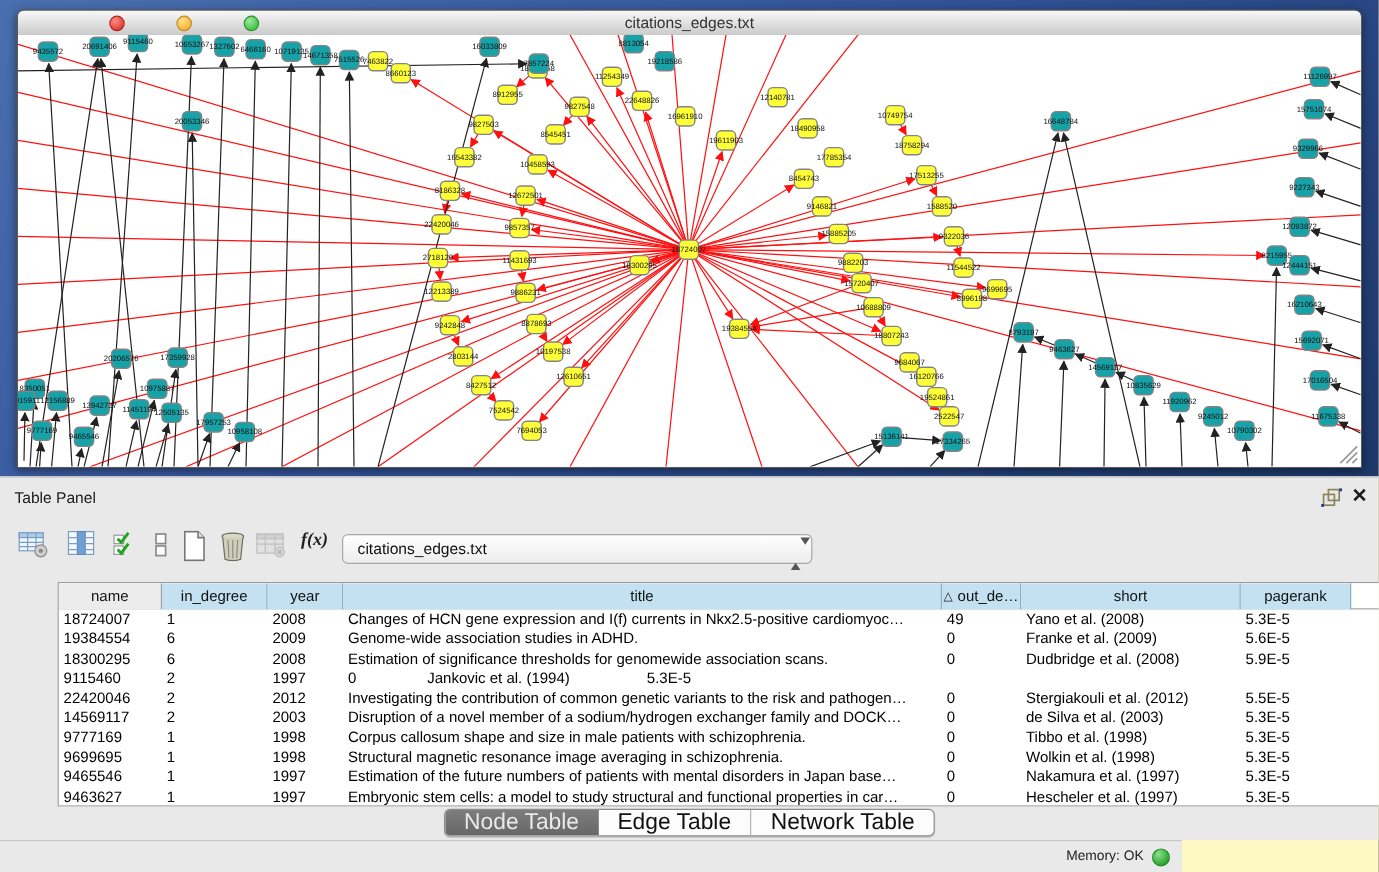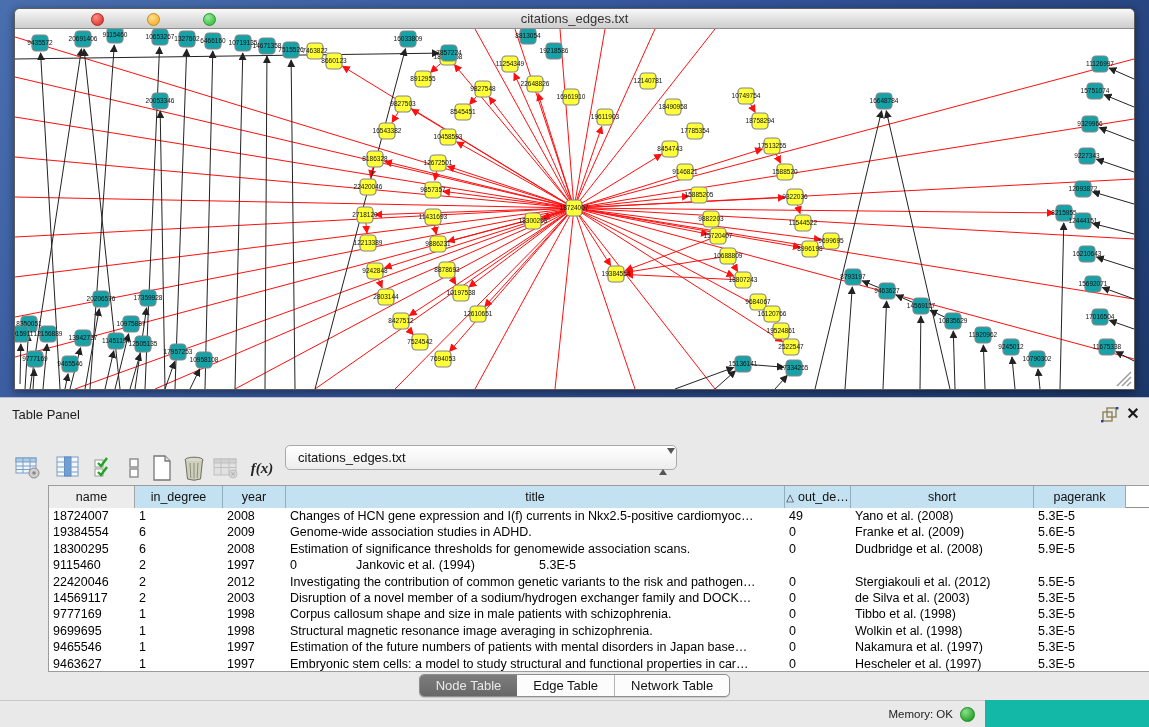--- a/index.html
+++ b/index.html
@@ -1,18 +1,18 @@
 <!DOCTYPE html>
 <html><head>
 <meta charset="utf-8">
 <style>
   html,body{margin:0;padding:0;background:#555;}
   *{box-sizing:border-box;}
   .stage{position:relative;width:1149px;height:727px;overflow:hidden;
-         font-family:"Liberation Sans",sans-serif;background:#14b8a6;}
+         font-family:"Liberation Sans",sans-serif;background:#fef9c3;}
 
   
   .desktop{position:absolute;left:0;top:0;width:1149px;height:397px;
            background:linear-gradient(140deg,#4a6fae 0%,#33549a 45%,#1c3768 100%);}
   .netwindow{position:absolute;left:14px;top:8px;width:1121px;height:382px;
              border:1px solid #5c5c5c;border-radius:6px 6px 0 0;
              box-shadow:0 2px 8px rgba(0,0,0,.45);background:#fff;}
   .titlebar{position:relative;height:20px;border-radius:5px 5px 0 0;
             background:linear-gradient(#f8f8f8,#cdcdcd);border-bottom:1px solid #8e8e8e;}
   .title{position:absolute;left:0;right:0;top:2px;text-align:center;
@@ -26,22 +26,22 @@
   
   .panel{position:absolute;left:0;top:397px;width:1149px;height:303px;
          background:#e9e9e9;border-top:1px solid #b9bec7;}
   .panelhdr{position:relative;height:34px;}
   .paneltitle{position:absolute;left:12px;top:9px;font-size:13px;color:#1c1c1c;}
   .float-btn{position:absolute;left:1100px;top:8px;width:20px;height:18px;cursor:default;}
   .close-btn{position:absolute;left:1124px;top:6px;width:18px;height:20px;
              font-size:16px;font-weight:bold;color:#1a1a1a;text-align:center;line-height:20px;}
 
   .toolbar{position:absolute;left:0;top:40px;height:36px;width:100%;}
-  .tbicon{position:absolute;top:16px;width:28px;height:28px;display:flex;
-          align-items:center;justify-content:center;}
+  .tbicon{position:absolute;top:4px;width:28px;height:28px;display:flex;
+          align-items:flex-start;justify-content:center;}
   .fx{font-family:"Liberation Serif",serif;font-style:italic;font-weight:bold;
       font-size:15px;color:#222;}
   .dropdown{position:absolute;left:285px;top:7px;width:392px;height:25px;
             background:linear-gradient(#ffffff,#ededed);border:1px solid #a9a9a9;
             border-radius:5px;font-size:13px;color:#111;line-height:23px;
             padding-left:12px;}
   .stepper{position:absolute;right:8px;top:4px;width:9px;height:16px;}
   .stepper .up{width:0;height:0;border-left:4.5px solid transparent;border-right:4.5px solid transparent;
                border-bottom:6px solid #555;margin-bottom:3px;}
   .stepper .down{width:0;height:0;border-left:4.5px solid transparent;border-right:4.5px solid transparent;
@@ -60,21 +60,21 @@
   .tcell{font-size:12.5px;color:#000;line-height:16.4px;padding-left:4px;
          white-space:nowrap;overflow:hidden;}
   .vscroll{position:absolute;right:0;top:23px;bottom:0;width:15px;
            background:#f4f4f4;border-left:1px solid #cfcfcf;}
   .vthumb{position:absolute;left:2px;top:3px;width:11px;height:24px;
           border-radius:6px;background:#b4b4b4;}
 
   .tabbar{position:absolute;left:0;top:276px;width:100%;display:flex;justify-content:center;}
   .segmented{display:flex;height:23px;border:1px solid #8e8e8e;border-radius:5px;
              overflow:hidden;background:#fcfcfc;box-shadow:0 1px 1px rgba(0,0,0,.15);}
-  .seg{padding:0 16px;font-size:13px;color:#111;line-height:22px;white-space:nowrap;text-align:right;}
+  .seg{padding:0 16px;font-size:19px;color:#111;line-height:22px;white-space:nowrap;text-align:right;}
   .seg.active{background:linear-gradient(#7d7d7d,#676767);color:#e9e9e9;}
   .seg.divided{border-left:1px solid #b5b5b5;}
 
   
   .statusbar{position:absolute;left:0;top:700px;width:985px;height:27px;
              background:#e9e9e9;border-top:1px solid #c8c8c8;
              display:flex;align-items:center;justify-content:flex-end;padding-right:10px;}
   .memlabel{font-size:11.5px;color:#222;margin-right:7px;}
   .memdot{width:15px;height:15px;border-radius:50%;
           background:radial-gradient(circle at 35% 30%,#8ae08a,#2aa32d 75%);

